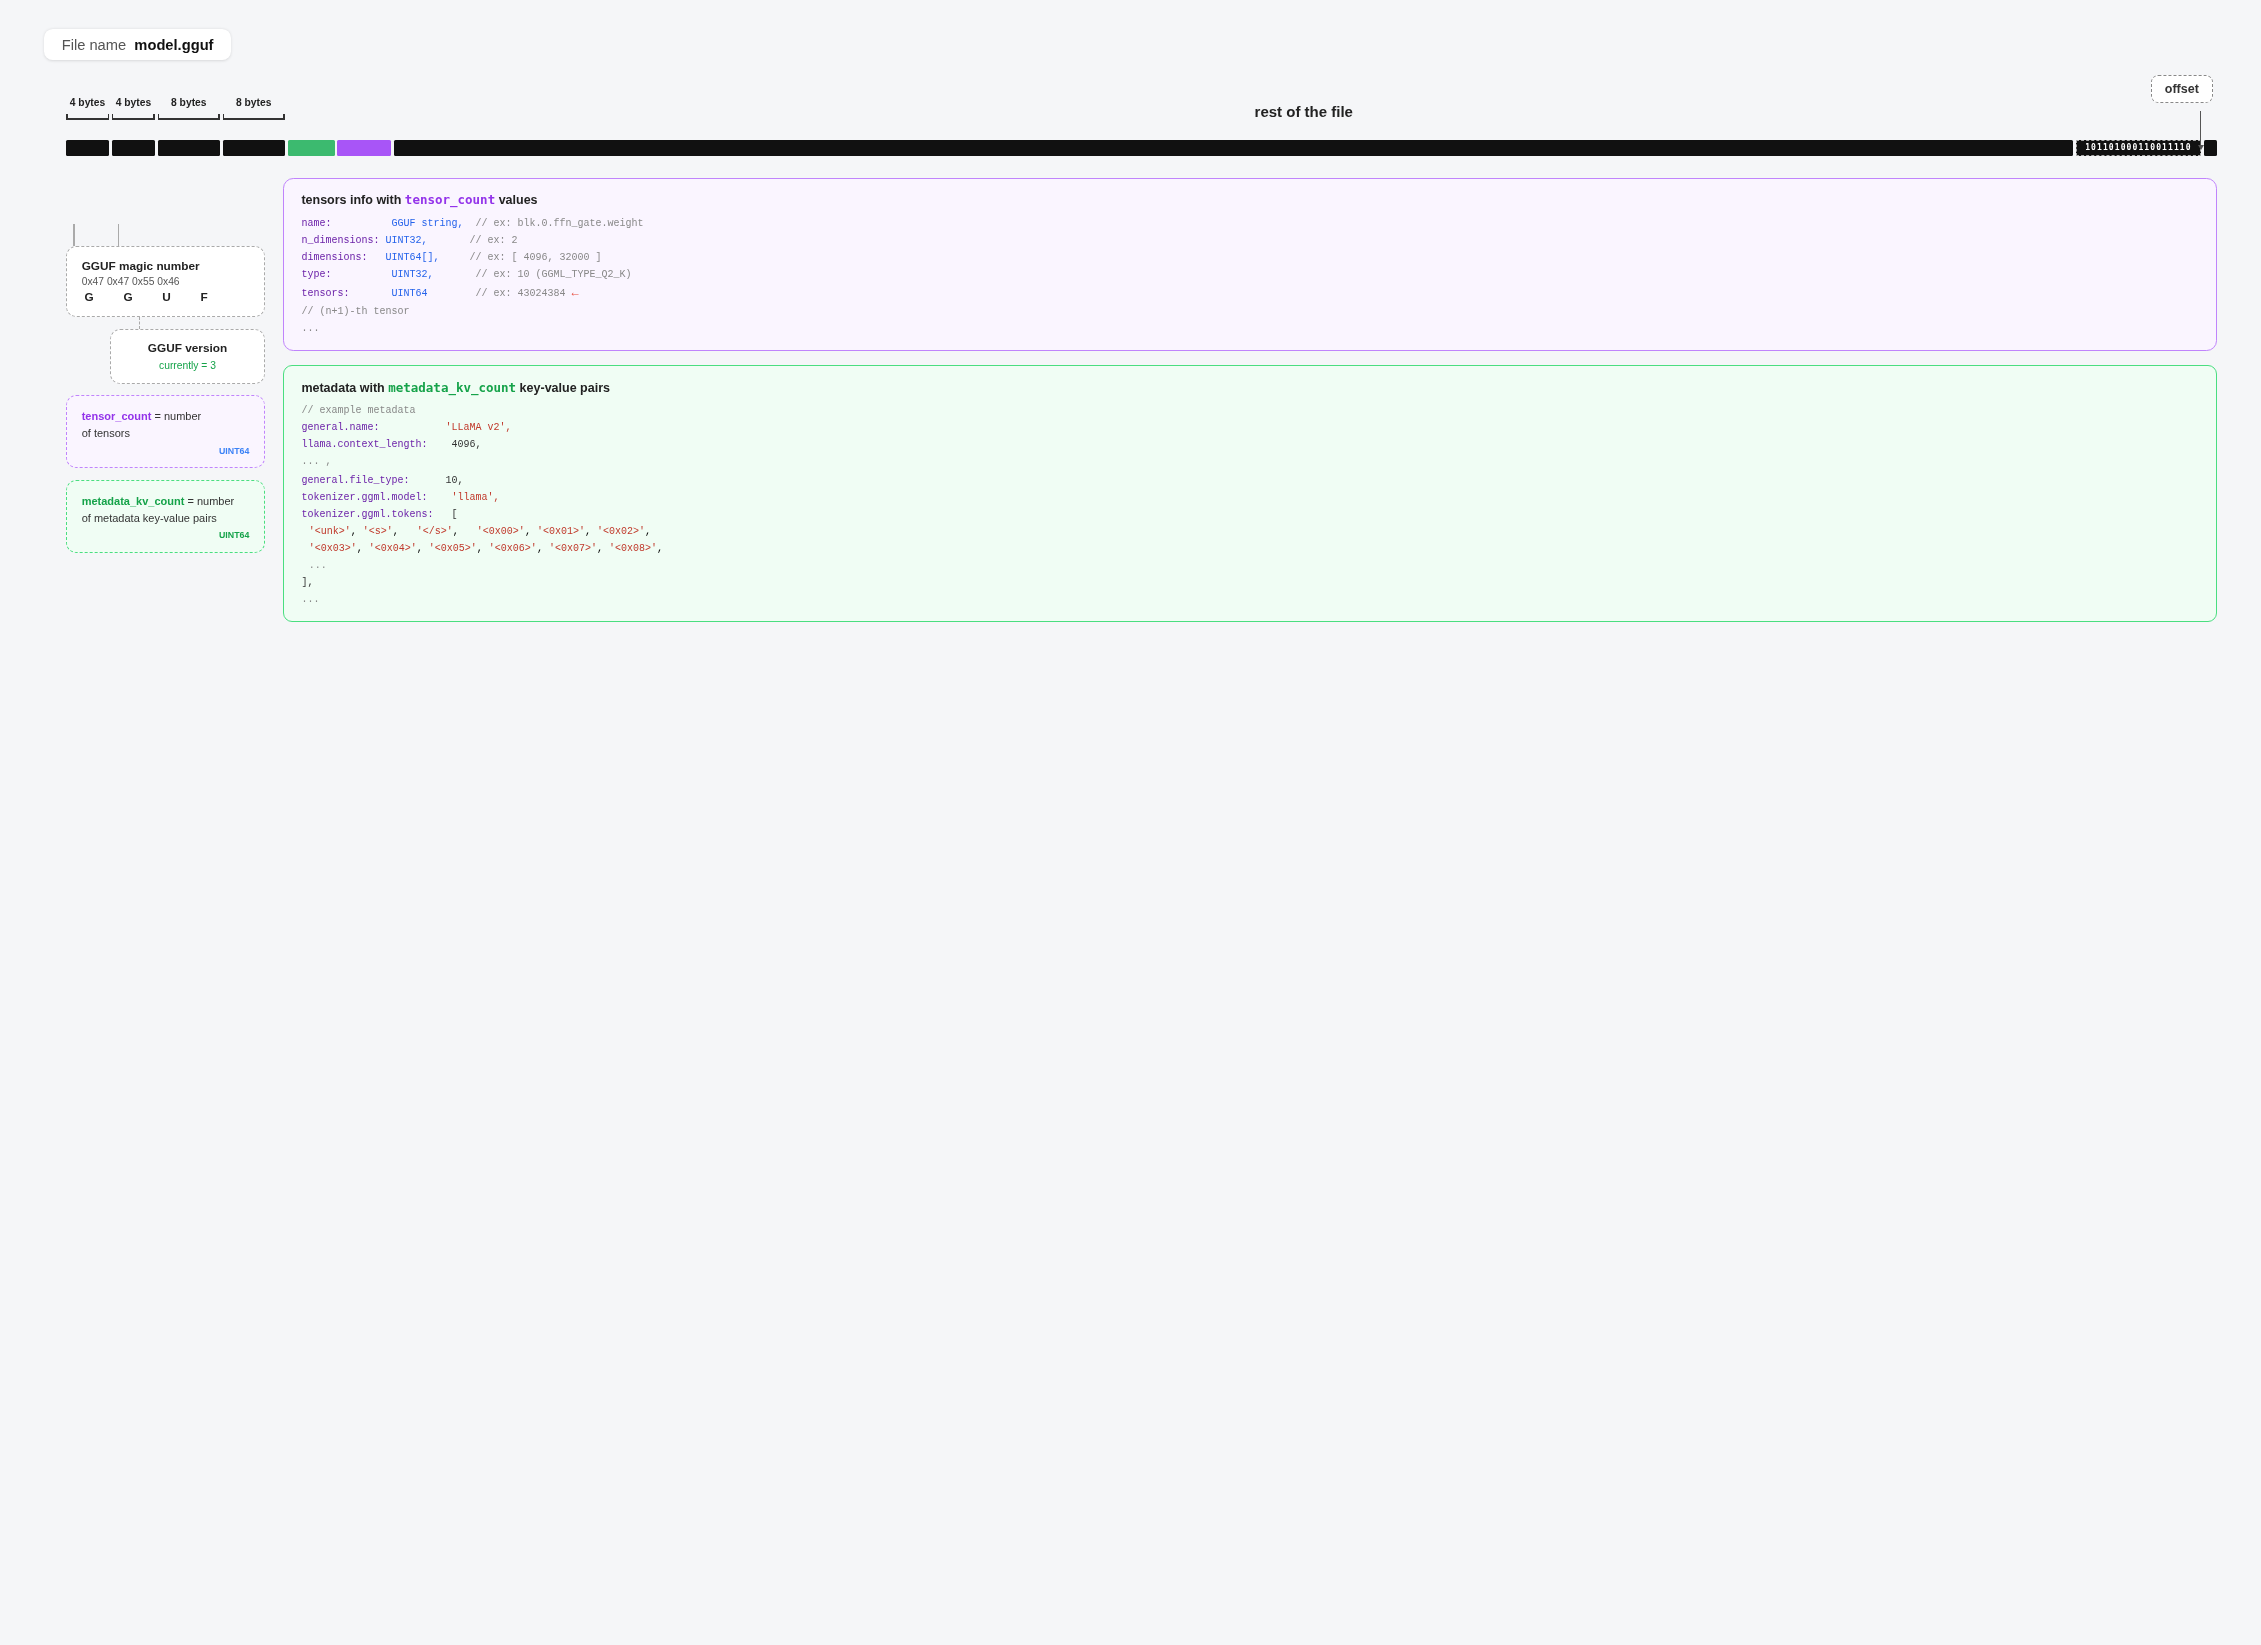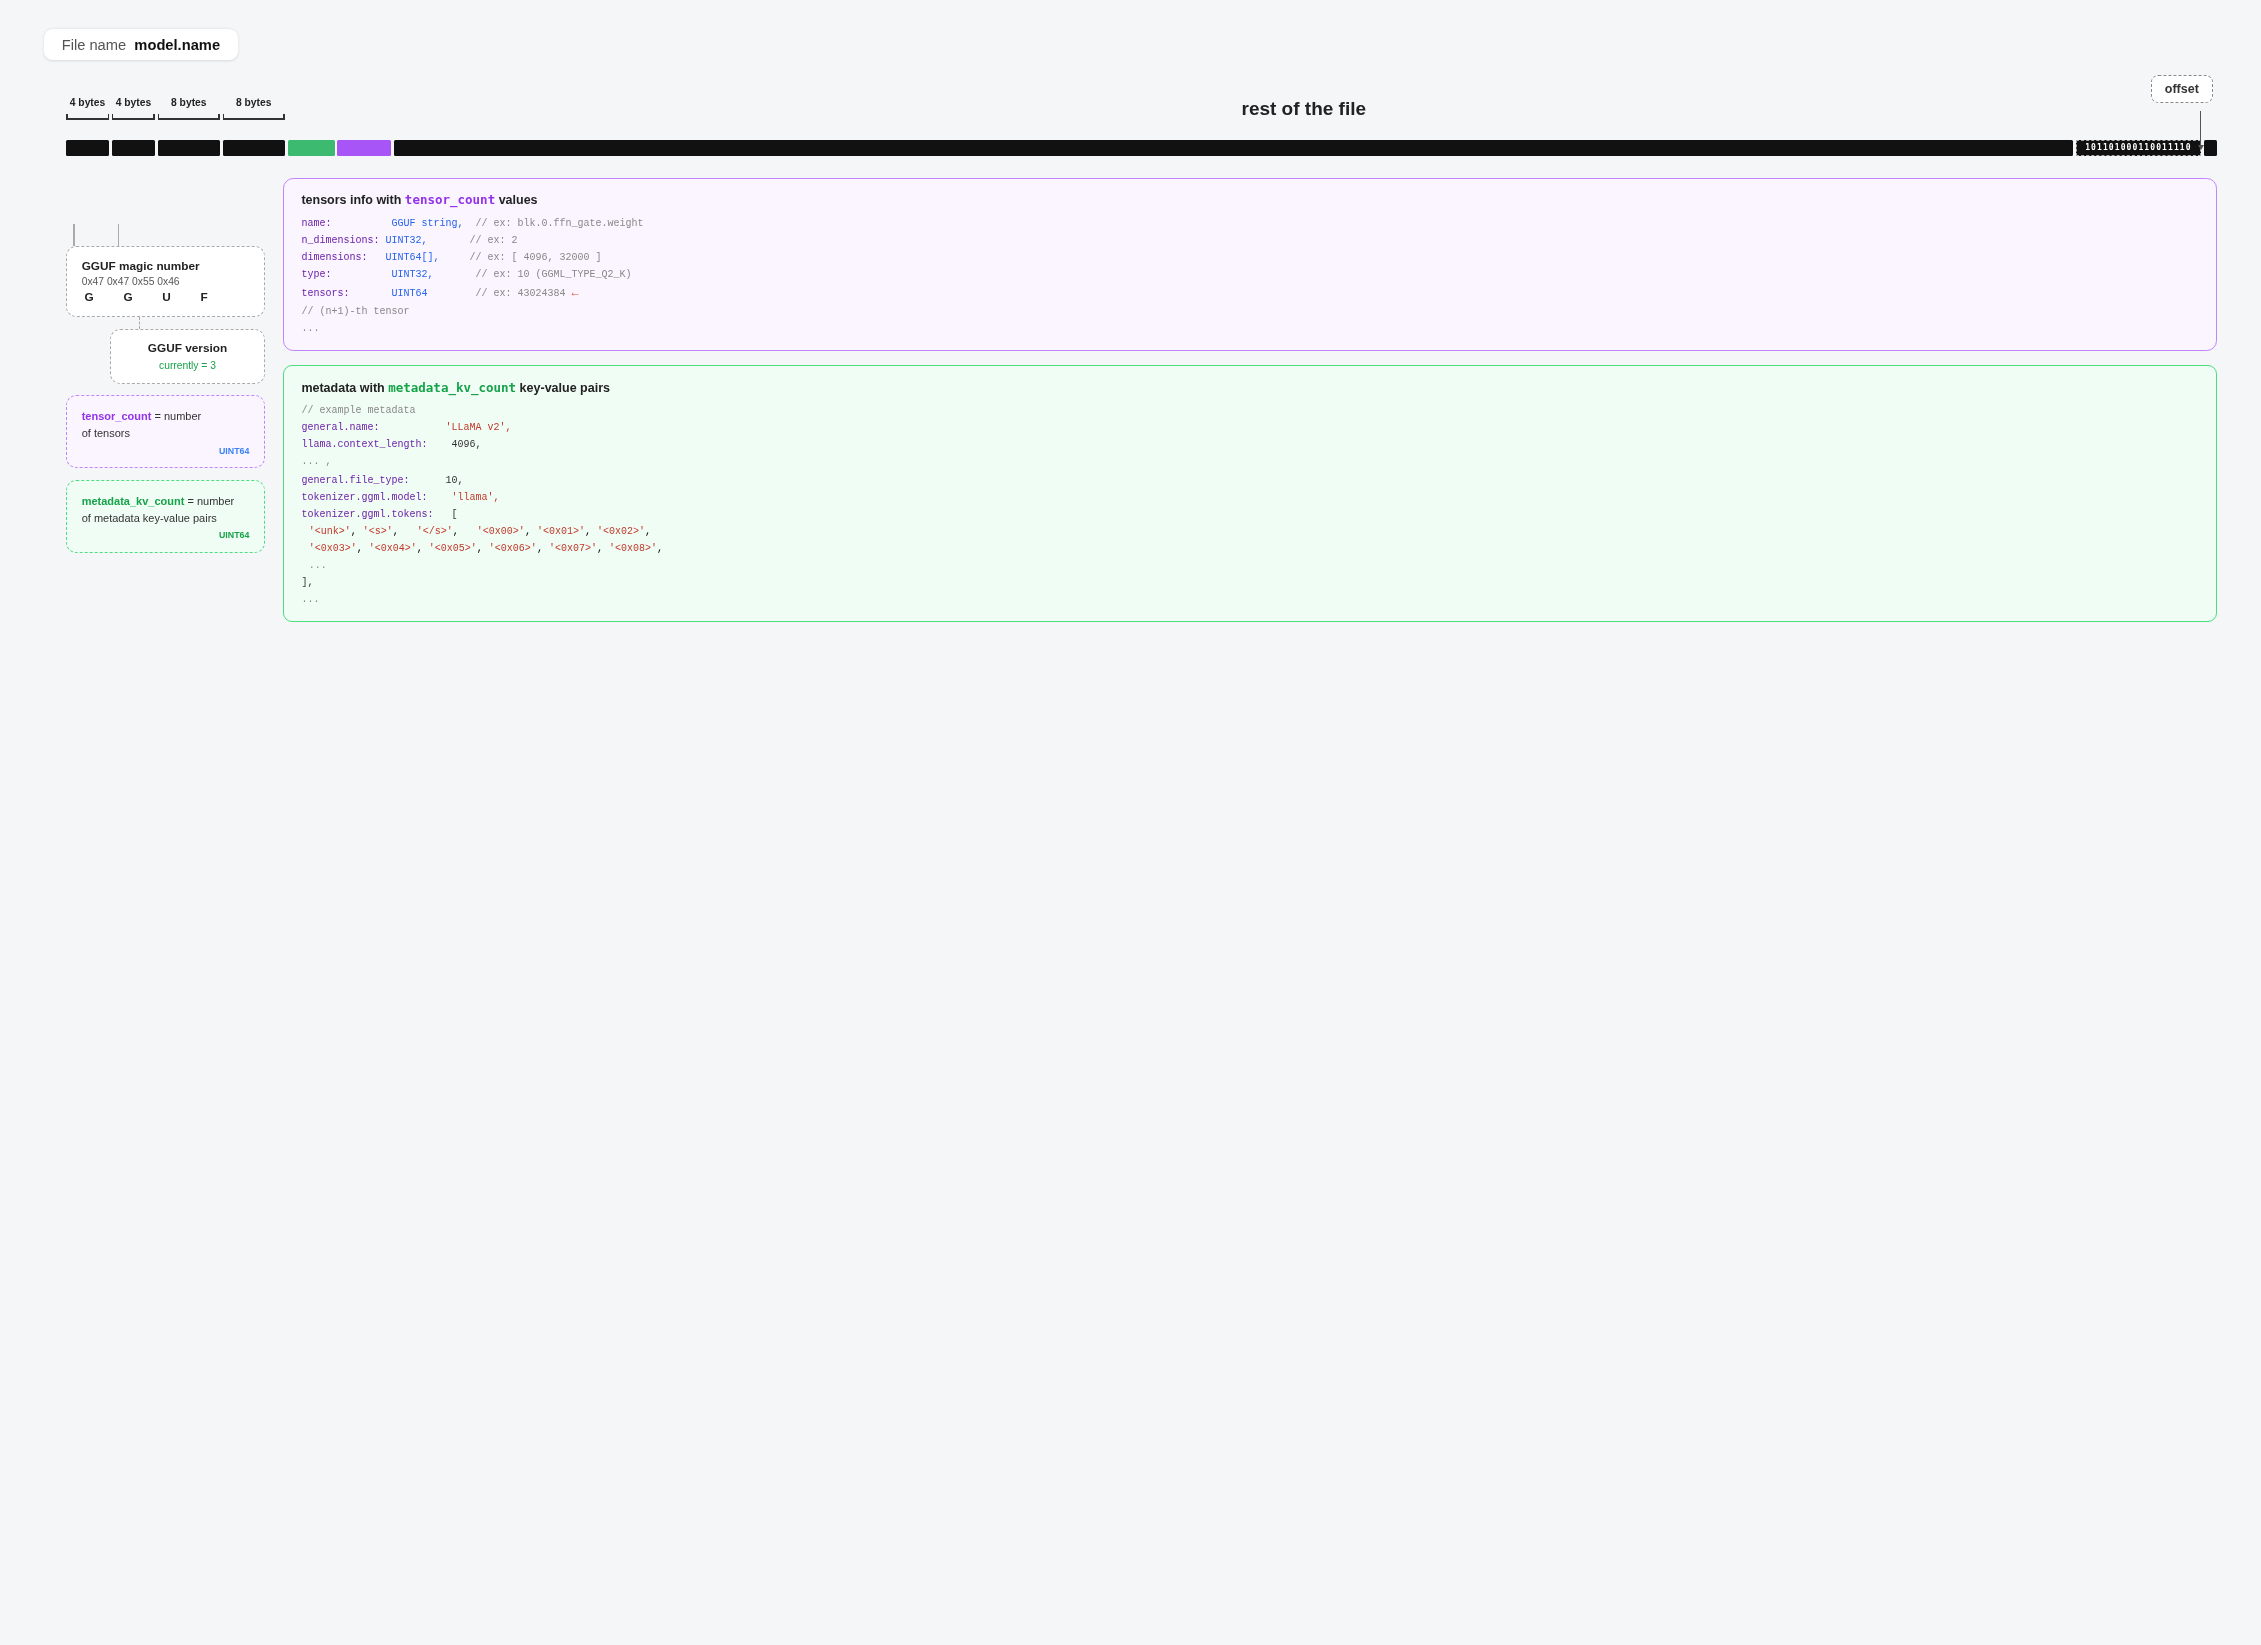--- a/index.html
+++ b/index.html
@@ -129,21 +129,21 @@
       text-align: center;
     }
   </style>
 </head>
 <body>
 
 <div class="full-diagram">
 
   
   <div class="file-name-badge">
-    <span>File name</span>&nbsp;&nbsp;<strong>model.name</strong>
+    <span>File name</span>&nbsp;&nbsp;<strong>model.gguf</strong>
   </div>
 
   
   <div style="position:relative; width:100%; height:0;">
     <div class="offset-badge" style="position:absolute; right:4px; top:-22px;">
       <span>offset</span>
     </div>
   </div>
 
   
@@ -181,21 +181,21 @@
       <div style="display:flex;align-items:flex-end;width:100%;height:11.8px;">
         <div style="width:1.5px;height:5.9px;background:#333;"></div>
         <div style="flex:1;height:1.5px;background:#333;"></div>
         <div style="width:1.5px;height:5.9px;background:#333;"></div>
       </div>
     </div>
 
     <div style="width:103px;"></div>
 
     <div style="flex:1;display:flex;flex-direction:column;align-items:center;">
-      <span style="font-size:19px;font-weight:700;color:#222;">rest of the file</span>
+      <span style="font-size:15px;font-weight:700;color:#222;">rest of the file</span>
     </div>
   </div>
 
   
   <div style="display:flex;align-items:center;padding-left:22px;margin-bottom:22px;">
     <div style="width:43px;height:16px;background:#111;border-radius:1.5px;"></div>
     <div style="width:2.9px;"></div>
     <div style="width:43px;height:16px;background:#111;border-radius:1.5px;"></div>
     <div style="width:2.9px;"></div>
     <div style="width:62px;height:16px;background:#111;border-radius:1.5px;"></div>

